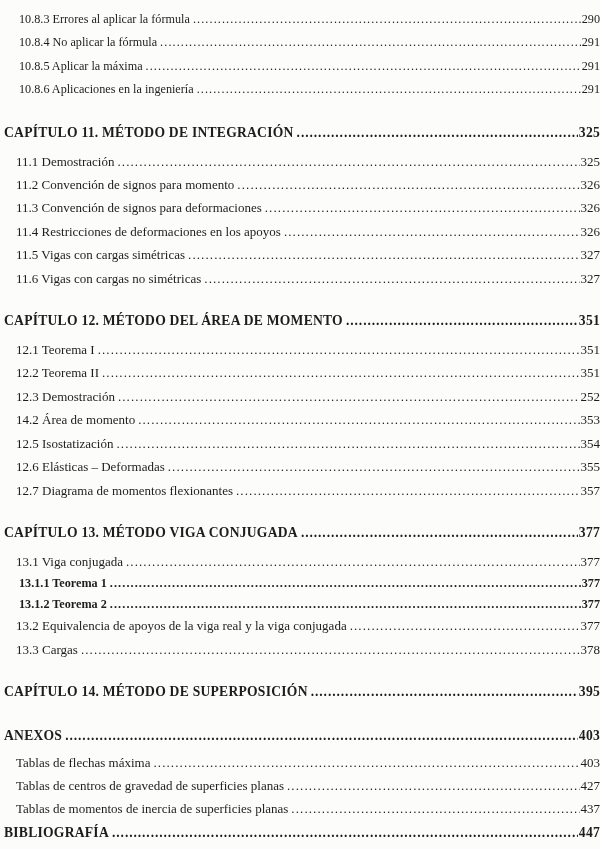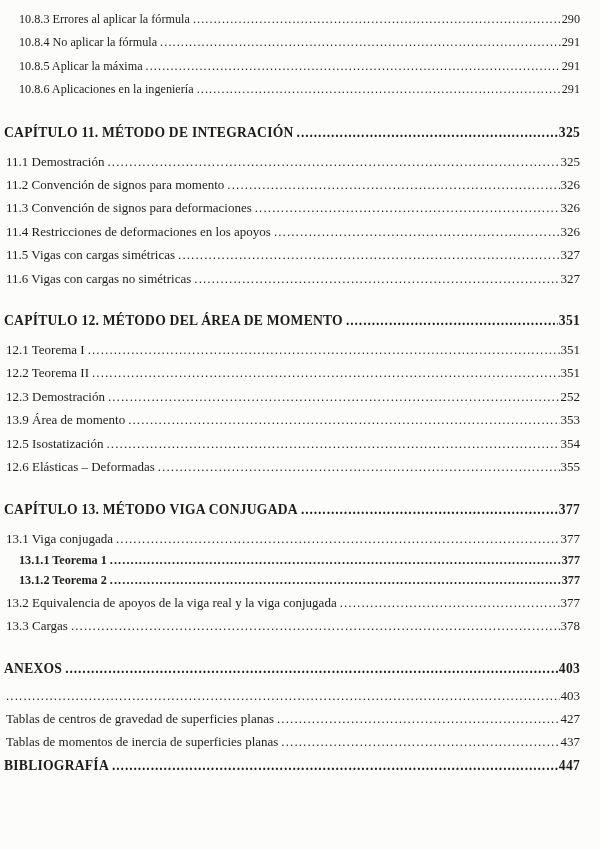--- a/index.html
+++ b/index.html
@@ -9,21 +9,21 @@
   body {
     width: 600px;
     height: 849px;
     background: #fcfcfa;
     overflow: hidden;
     font-family: "Liberation Serif", "DejaVu Serif", serif;
     color: #1d1d1d;
     -webkit-font-smoothing: antialiased;
   }
   .toc {
-    padding: 8px 20px 0 0;
+    padding: 8px 0 0 0;
     box-sizing: border-box;
     width: 600px;
   }
   .row {
     display: flex;
     align-items: baseline;
     line-height: 23.4px;
   }
   
   .l1 {
@@ -31,21 +31,21 @@
     font-size: 13.6px;
     line-height: 26px;
     letter-spacing: 0.25px;
     margin-left: 4px;
     margin-top: 18px;
     margin-bottom: 4px;
   }
   
   .l2 {
     font-size: 13px;
-    margin-left: 6px;
+    margin-left: 16px;
   }
   
   .l3 {
     font-size: 12.2px;
     margin-left: 19px;
   }
   .cmpct { line-height: 20.5px; font-weight: bold; }
   .anx   { line-height: 23px; }
   .mb2   { margin-bottom: 2px; align-items: flex-end; }
   .tight { margin-top: 0; margin-bottom: 0; justify-content: space-between; }
@@ -145,33 +145,38 @@
     <span class="lbl">12.2 Teorema II</span>
     <span class="dots"></span>
     <span class="pg">351</span>
   </div>
   <div class="row l2">
     <span class="lbl">12.3 Demostración</span>
     <span class="dots"></span>
     <span class="pg">252</span>
   </div>
   <div class="row l2">
-    <span class="lbl">13.9 Área de momento</span>
+    <span class="lbl">14.2 Área de momento</span>
     <span class="dots"></span>
     <span class="pg">353</span>
   </div>
   <div class="row l2">
     <span class="lbl">12.5 Isostatización</span>
     <span class="dots"></span>
     <span class="pg">354</span>
   </div>
   <div class="row l2">
     <span class="lbl">12.6 Elásticas – Deformadas</span>
     <span class="dots"></span>
     <span class="pg">355</span>
+  </div>
+  <div class="row l2">
+    <span class="lbl">12.7 Diagrama de momentos flexionantes</span>
+    <span class="dots"></span>
+    <span class="pg">357</span>
   </div>
 
   <div class="row l1">
     <span class="lbl">CAPÍTULO 13. MÉTODO VIGA CONJUGADA</span>
     <span class="dots"></span>
     <span class="pg">377</span>
   </div>
   <div class="row l2">
     <span class="lbl">13.1 Viga conjugada</span>
     <span class="dots"></span>
@@ -191,27 +196,33 @@
     <span class="lbl">13.2 Equivalencia de apoyos de la viga real y la viga conjugada</span>
     <span class="dots"></span>
     <span class="pg">377</span>
   </div>
   <div class="row l2">
     <span class="lbl">13.3 Cargas</span>
     <span class="dots"></span>
     <span class="pg">378</span>
   </div>
 
+  <div class="row l1">
+    <span class="lbl">CAPÍTULO 14. MÉTODO DE SUPERPOSICIÓN</span>
+    <span class="dots"></span>
+    <span class="pg">395</span>
+  </div>
 
   <div class="row l1 mb2">
     <span class="lbl">ANEXOS</span>
     <span class="dots"></span>
     <span class="pg">403</span>
   </div>
   <div class="row l2 anx">
+    <span class="lbl">Tablas de flechas máxima</span>
     <span class="dots"></span>
     <span class="pg">403</span>
   </div>
   <div class="row l2 anx">
     <span class="lbl">Tablas de centros de gravedad de superficies planas</span>
     <span class="dots"></span>
     <span class="pg">427</span>
   </div>
   <div class="row l2 anx">
     <span class="lbl">Tablas de momentos de inercia de superficies planas</span>

